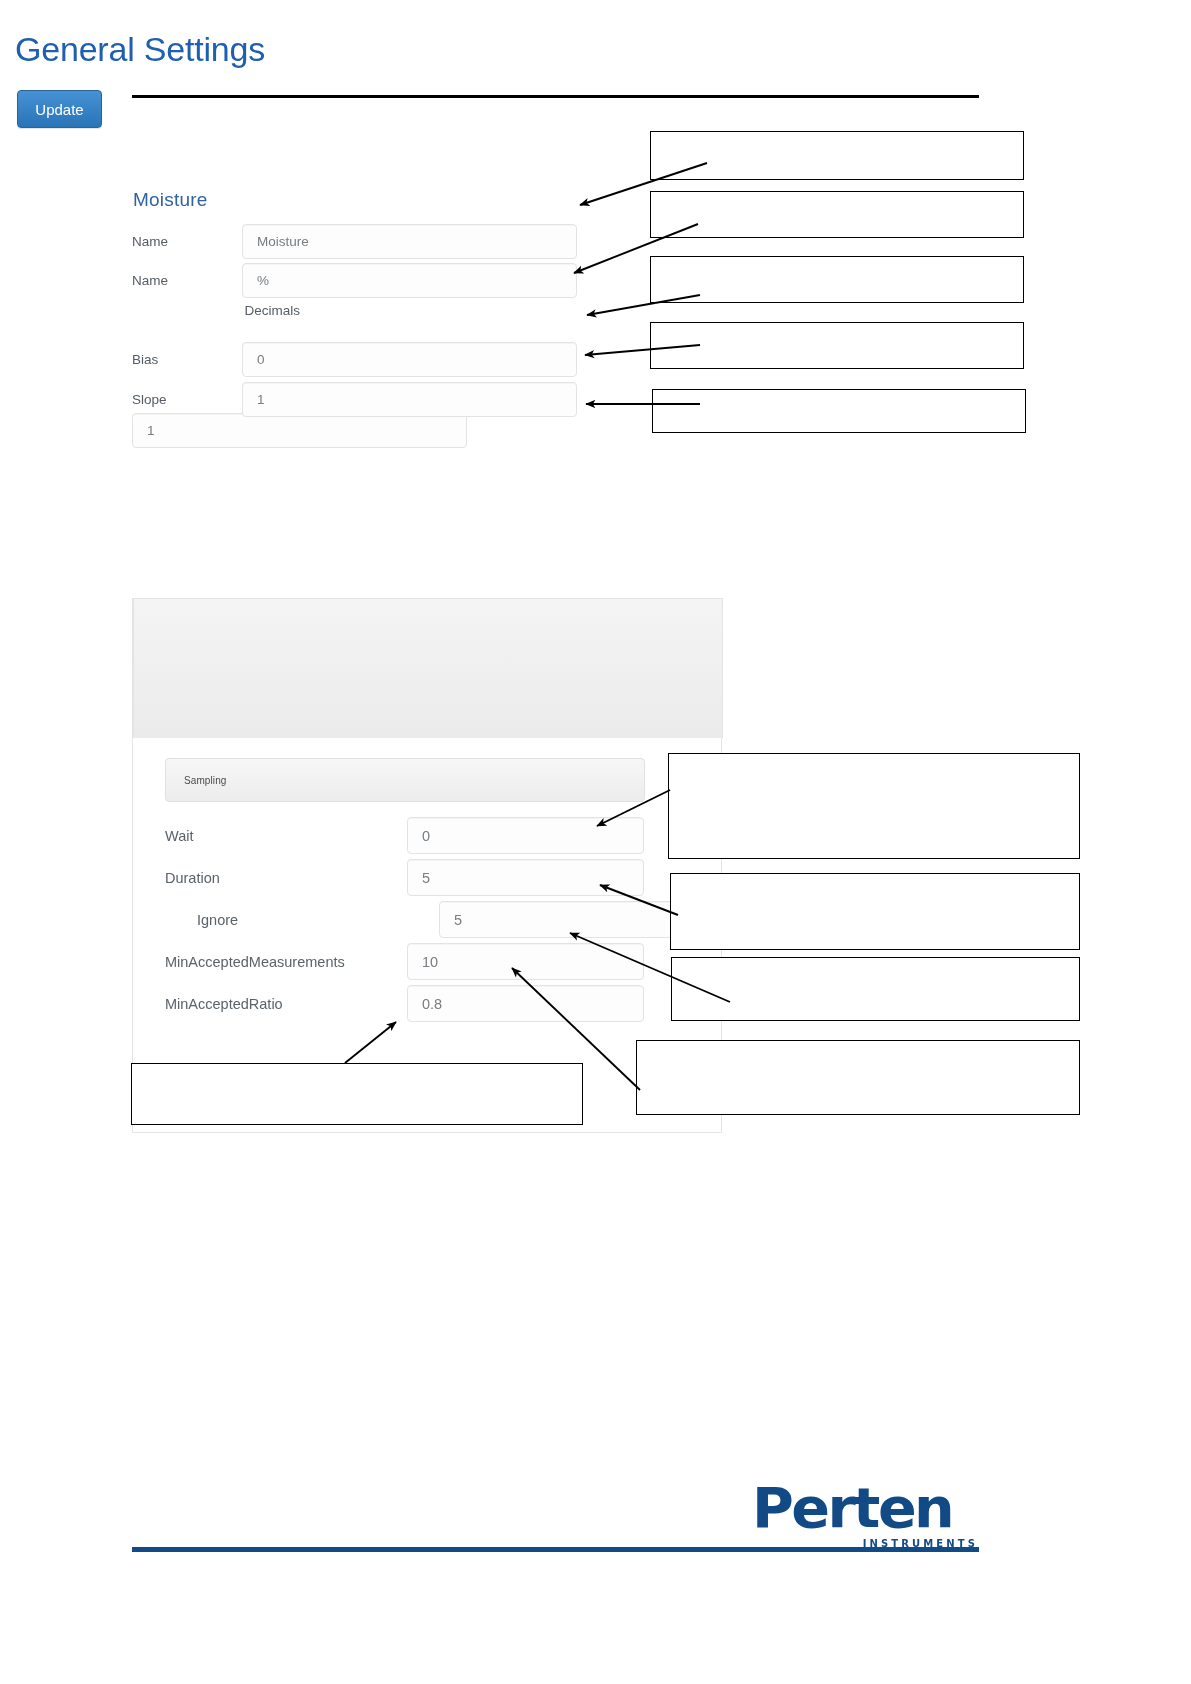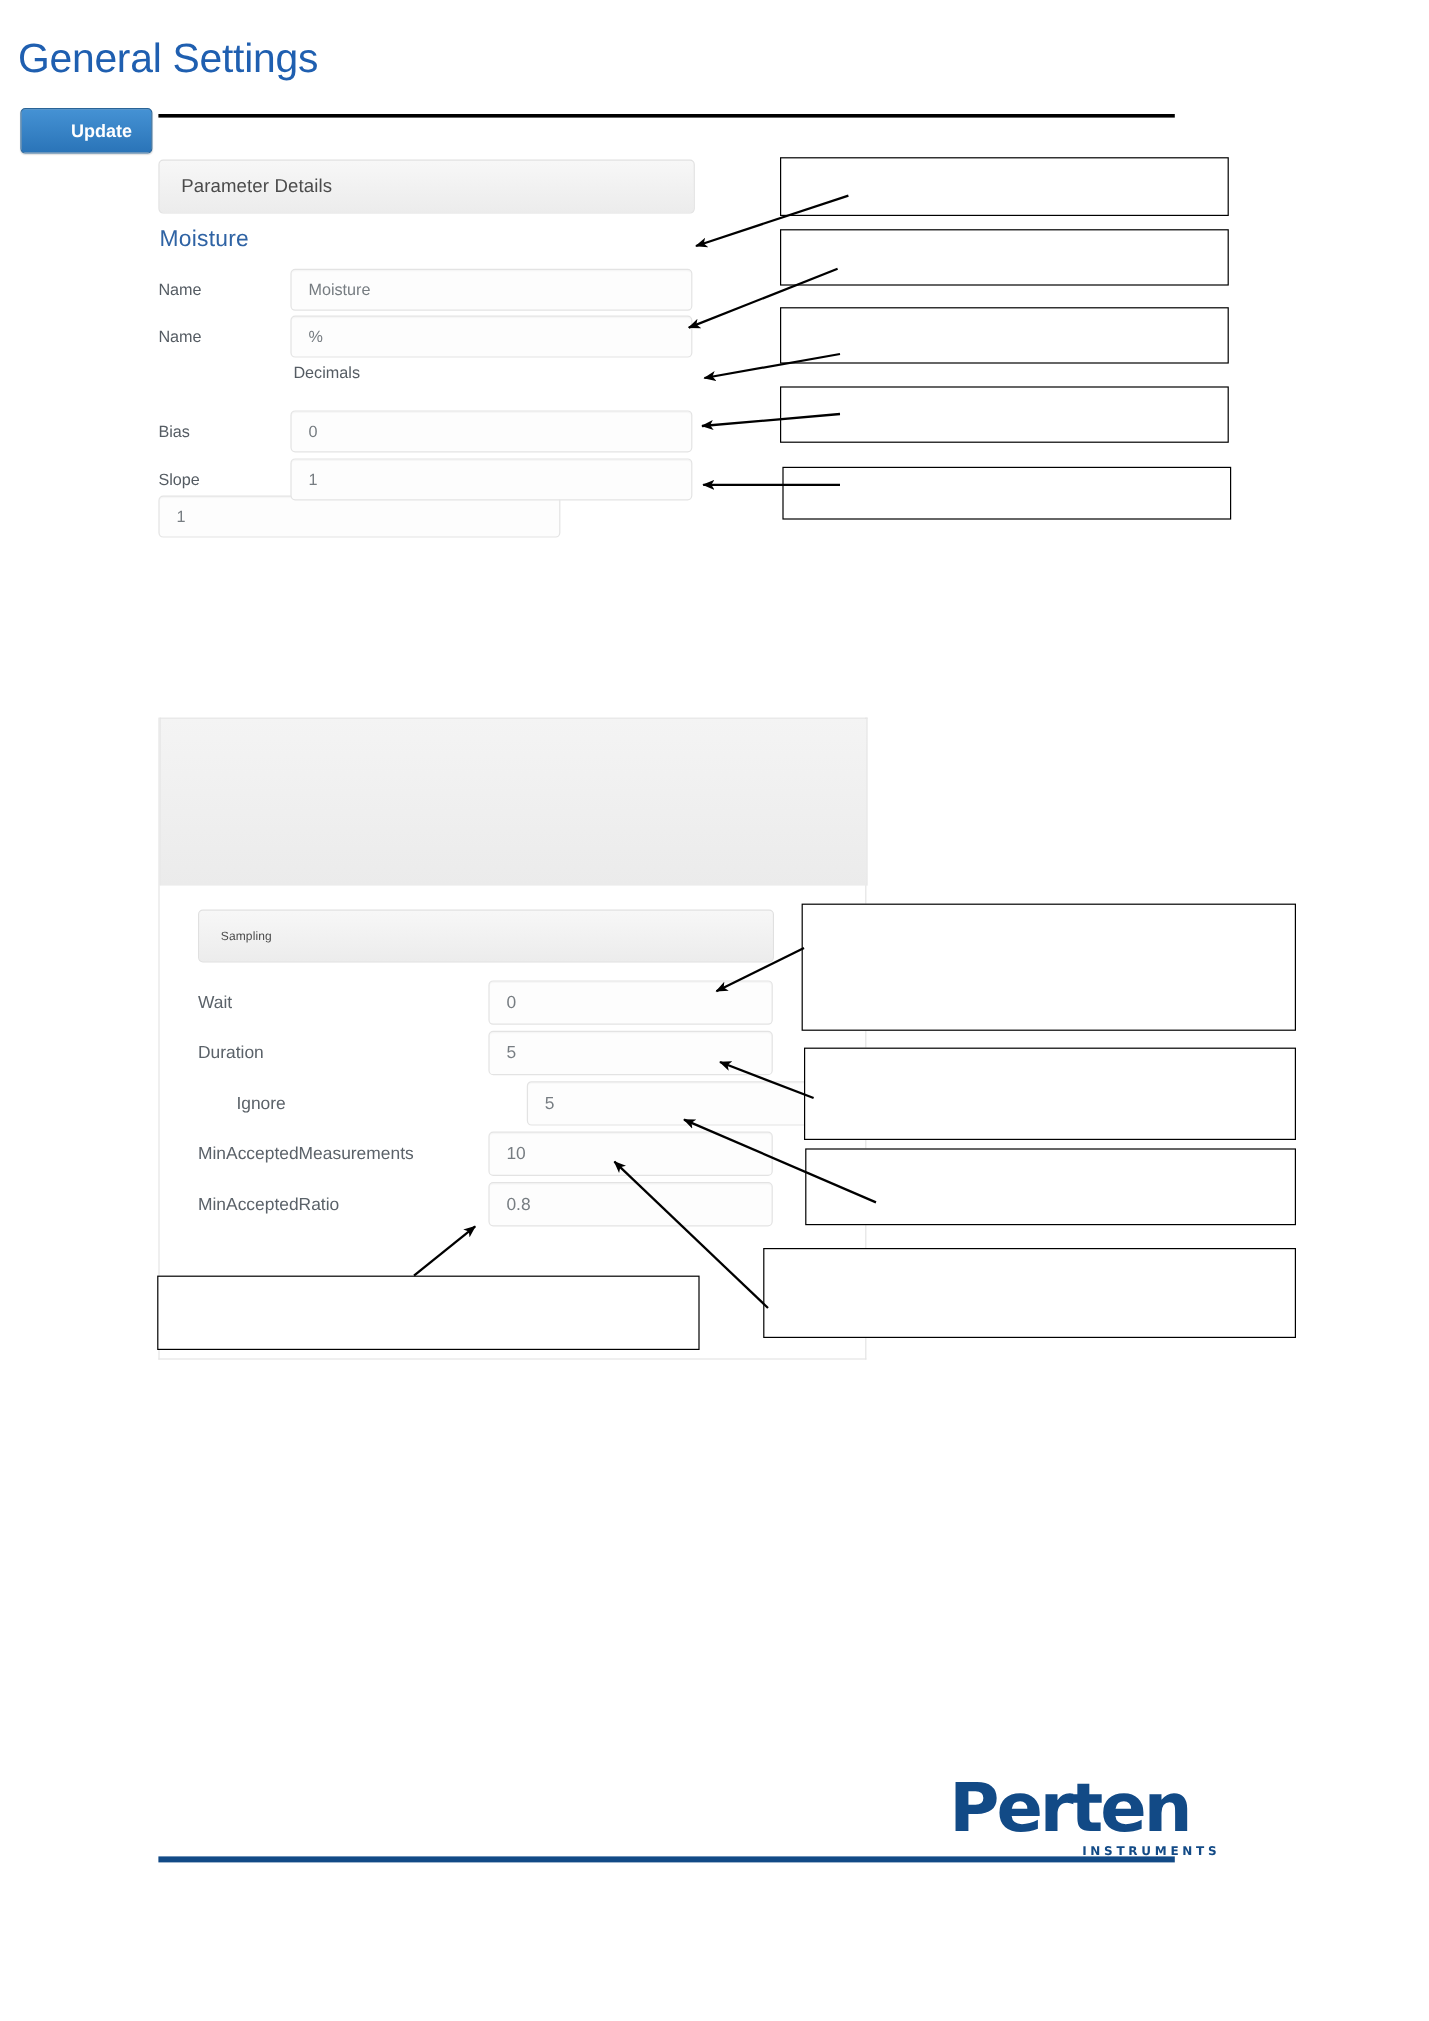--- a/index.html
+++ b/index.html
@@ -126,27 +126,26 @@
   }
   #gs-update {
     position: absolute;
     left: 17px; top: 90px;
     width: 83px; height: 36px;
     border: 1px solid #2a6496;
     border-radius: 4px;
     background: linear-gradient(to bottom, #4592d4 0%, #2a74b8 100%);
     color: #ffffff;
     font-size: 15px;
-    font-weight: bold;
+    font-weight: normal;
     display: flex;
     align-items: center;
     justify-content: center;
     box-shadow: 0 1px 1px rgba(0,0,0,.12);
     cursor: pointer;
-    padding-left: 25px;
   }
   #sampling-panel-head {
     left: 165px; top: 758px; width: 480px; height: 44px;
   }
   #sampling-panel-head .ph-text { font-size: 10px; }
   #gs-form .f-label { width: 242px; flex: 0 0 242px; font-size: 14.5px; color: #5b6269; }
   #gs-form .f-input { width: 237px; height: 37px; font-size: 14.5px; }
   #gs-form .form-row { left: 165px; }
 
   
@@ -165,21 +164,20 @@
     pointer-events: none;
   }
 
   
   #logo {
     position: absolute;
     left: 752px;
     top: 1480px;
     width: 228px;
     height: 68px;
-    margin-left: 39px;
   }
   #logo-word {
     position: absolute;
     left: 0; top: 0;
     width: 228px;
     font-size: 56px;
     font-weight: bold;
     color: #124a86;
     letter-spacing: -2.5px;
     line-height: 56px;
@@ -198,23 +196,20 @@
     font-family: "DejaVu Sans", sans-serif;
   }
 </style>
 </head>
 <body>
 
 <div class="page">
 
   <div class="header-rule"></div>
 
-  <div class="panel-head" id="param-panel-head">
-    <span class="ph-text">Parameter Details</span>
-  </div>
 
   <div id="param-title">Moisture</div>
 
   <div id="param-form">
     <div class="form-row" style="top:224px;">
       <span class="f-label">Name</span>
       <span class="f-input">Moisture</span>
     </div>
     <div class="form-row" style="top:263px;">
       <span class="f-label">Name</span>

